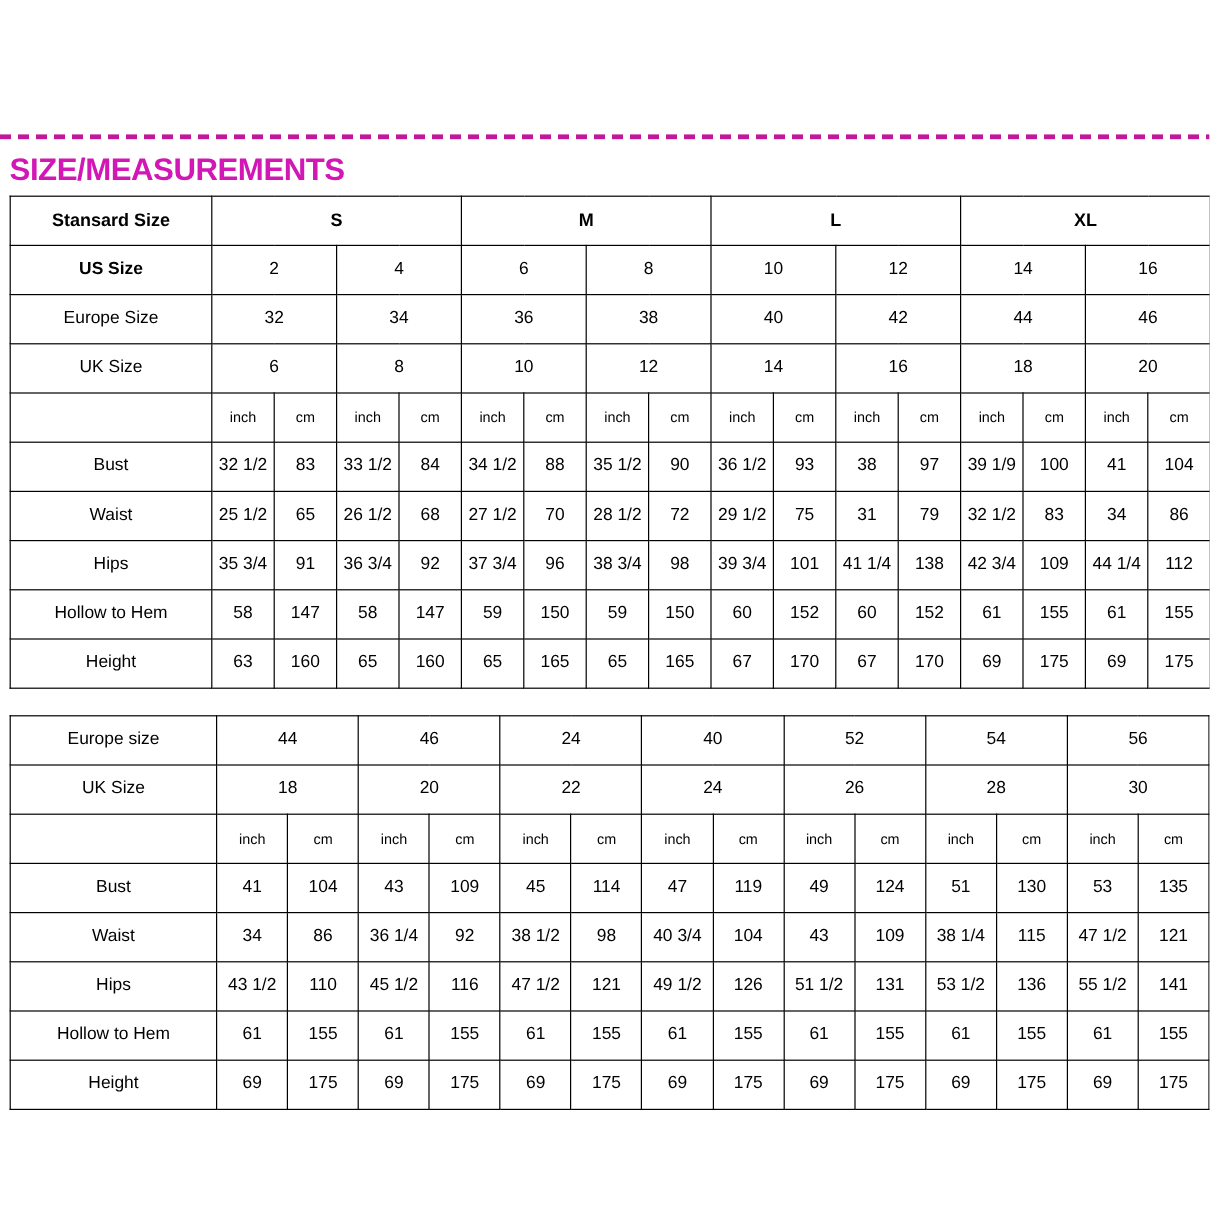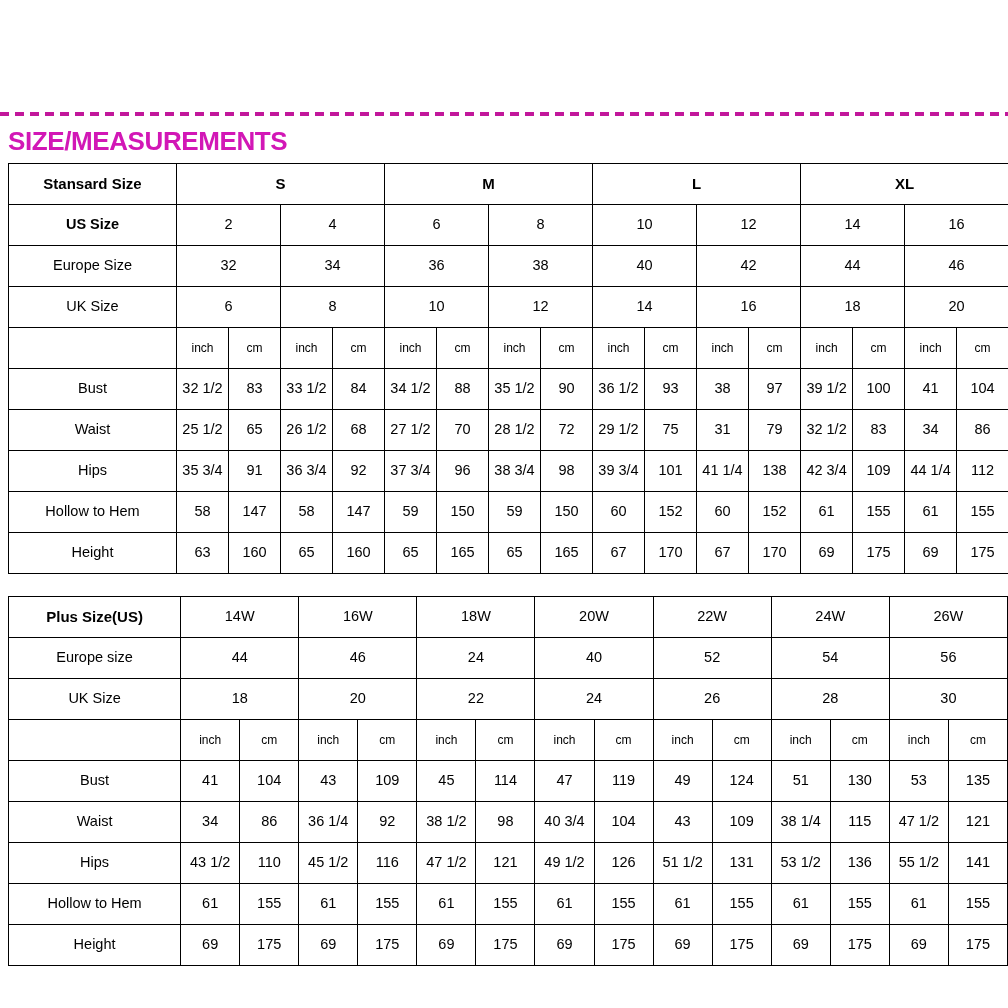--- a/index.html
+++ b/index.html
@@ -184,21 +184,21 @@
         <td>33 1/2</td>
         <td>84</td>
         <td>34 1/2</td>
         <td>88</td>
         <td>35 1/2</td>
         <td>90</td>
         <td>36 1/2</td>
         <td>93</td>
         <td>38</td>
         <td>97</td>
-        <td>39 1/2</td>
+        <td>39 1/9</td>
         <td>100</td>
         <td>41</td>
         <td>104</td>
       </tr>
       <tr>
         <td class="rowlabel">Waist</td>
         <td>25 1/2</td>
         <td>65</td>
         <td>26 1/2</td>
         <td>68</td>
@@ -290,30 +290,20 @@
         <col class="c-num">
       <col class="c-num">
         <col class="c-num">
         <col class="c-num">
         <col class="c-num">
       <col class="c-num">
         <col class="c-num">
     </colgroup>
     <tbody>
       <tr>
-        <td class="hdr-left">Plus Size(US)</td>
-        <td colspan="2">14W</td>
-        <td colspan="2">16W</td>
-        <td colspan="2">18W</td>
-        <td colspan="2">20W</td>
-        <td colspan="2">22W</td>
-        <td colspan="2">24W</td>
-        <td colspan="2">26W</td>
-      </tr>
-      <tr>
         <td class="rowlabel">Europe size</td>
         <td colspan="2">44</td>
         <td colspan="2">46</td>
         <td colspan="2">24</td>
         <td colspan="2">40</td>
         <td colspan="2">52</td>
         <td colspan="2">54</td>
         <td colspan="2">56</td>
       </tr>
       <tr>

